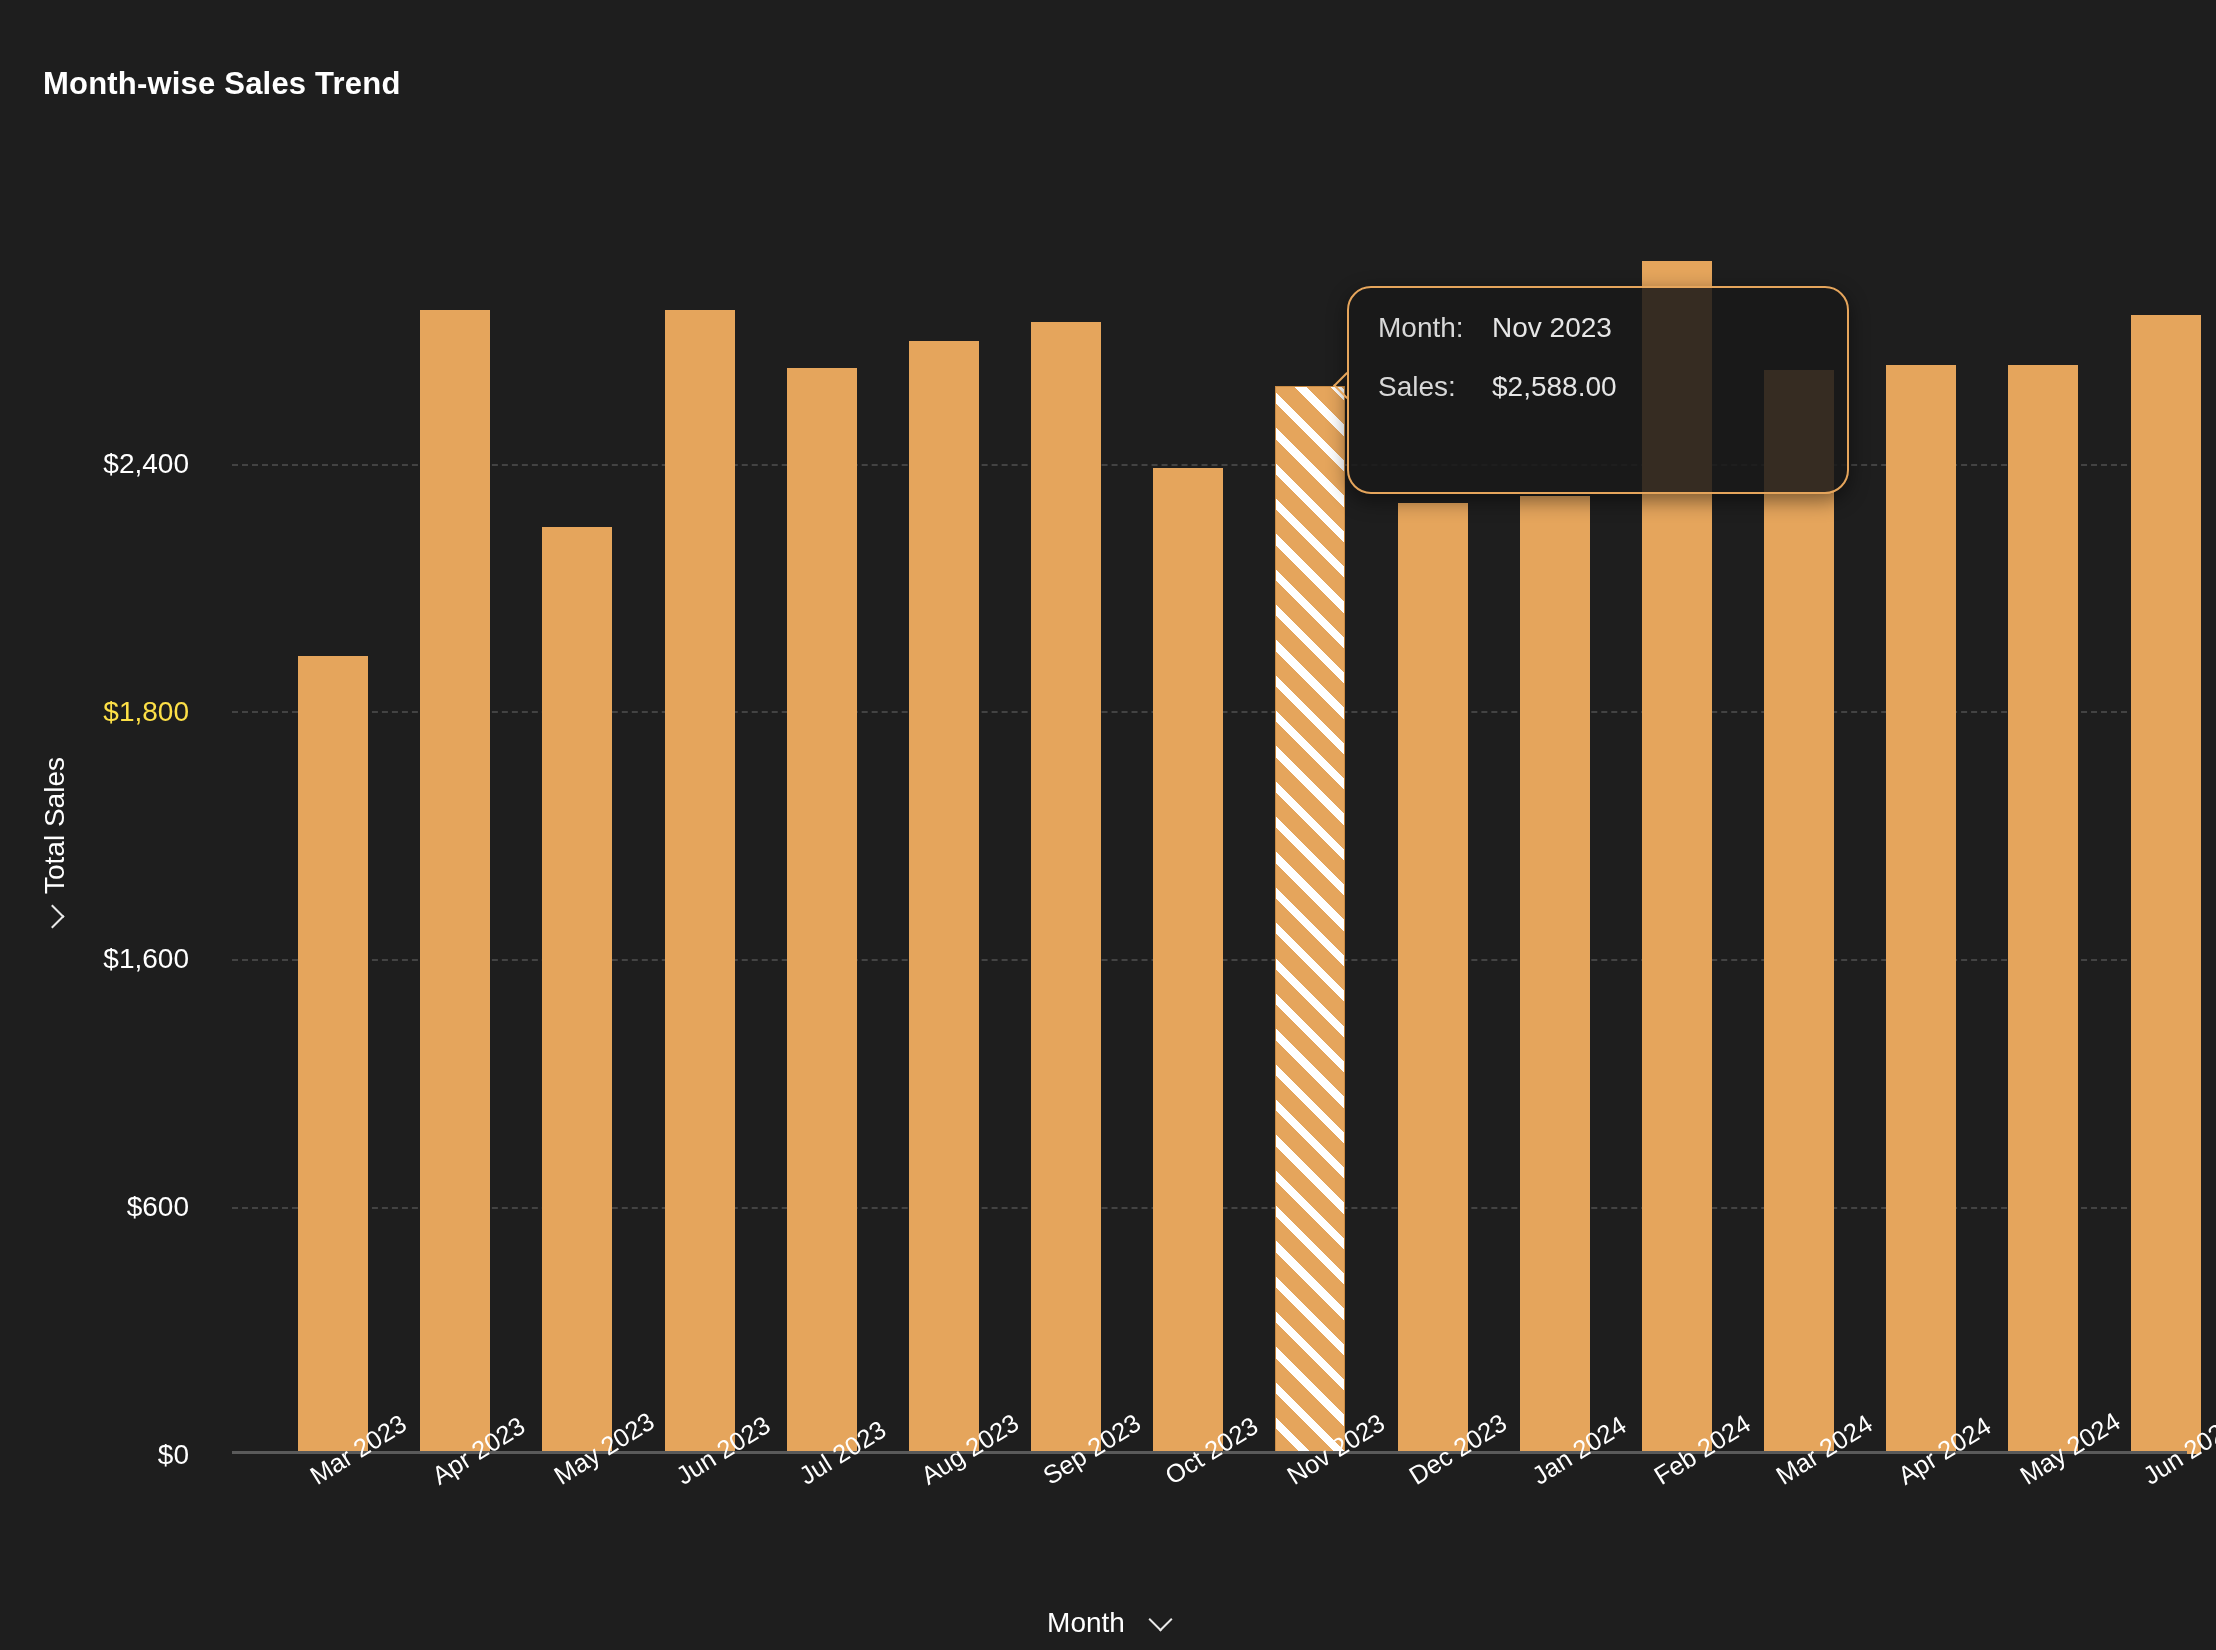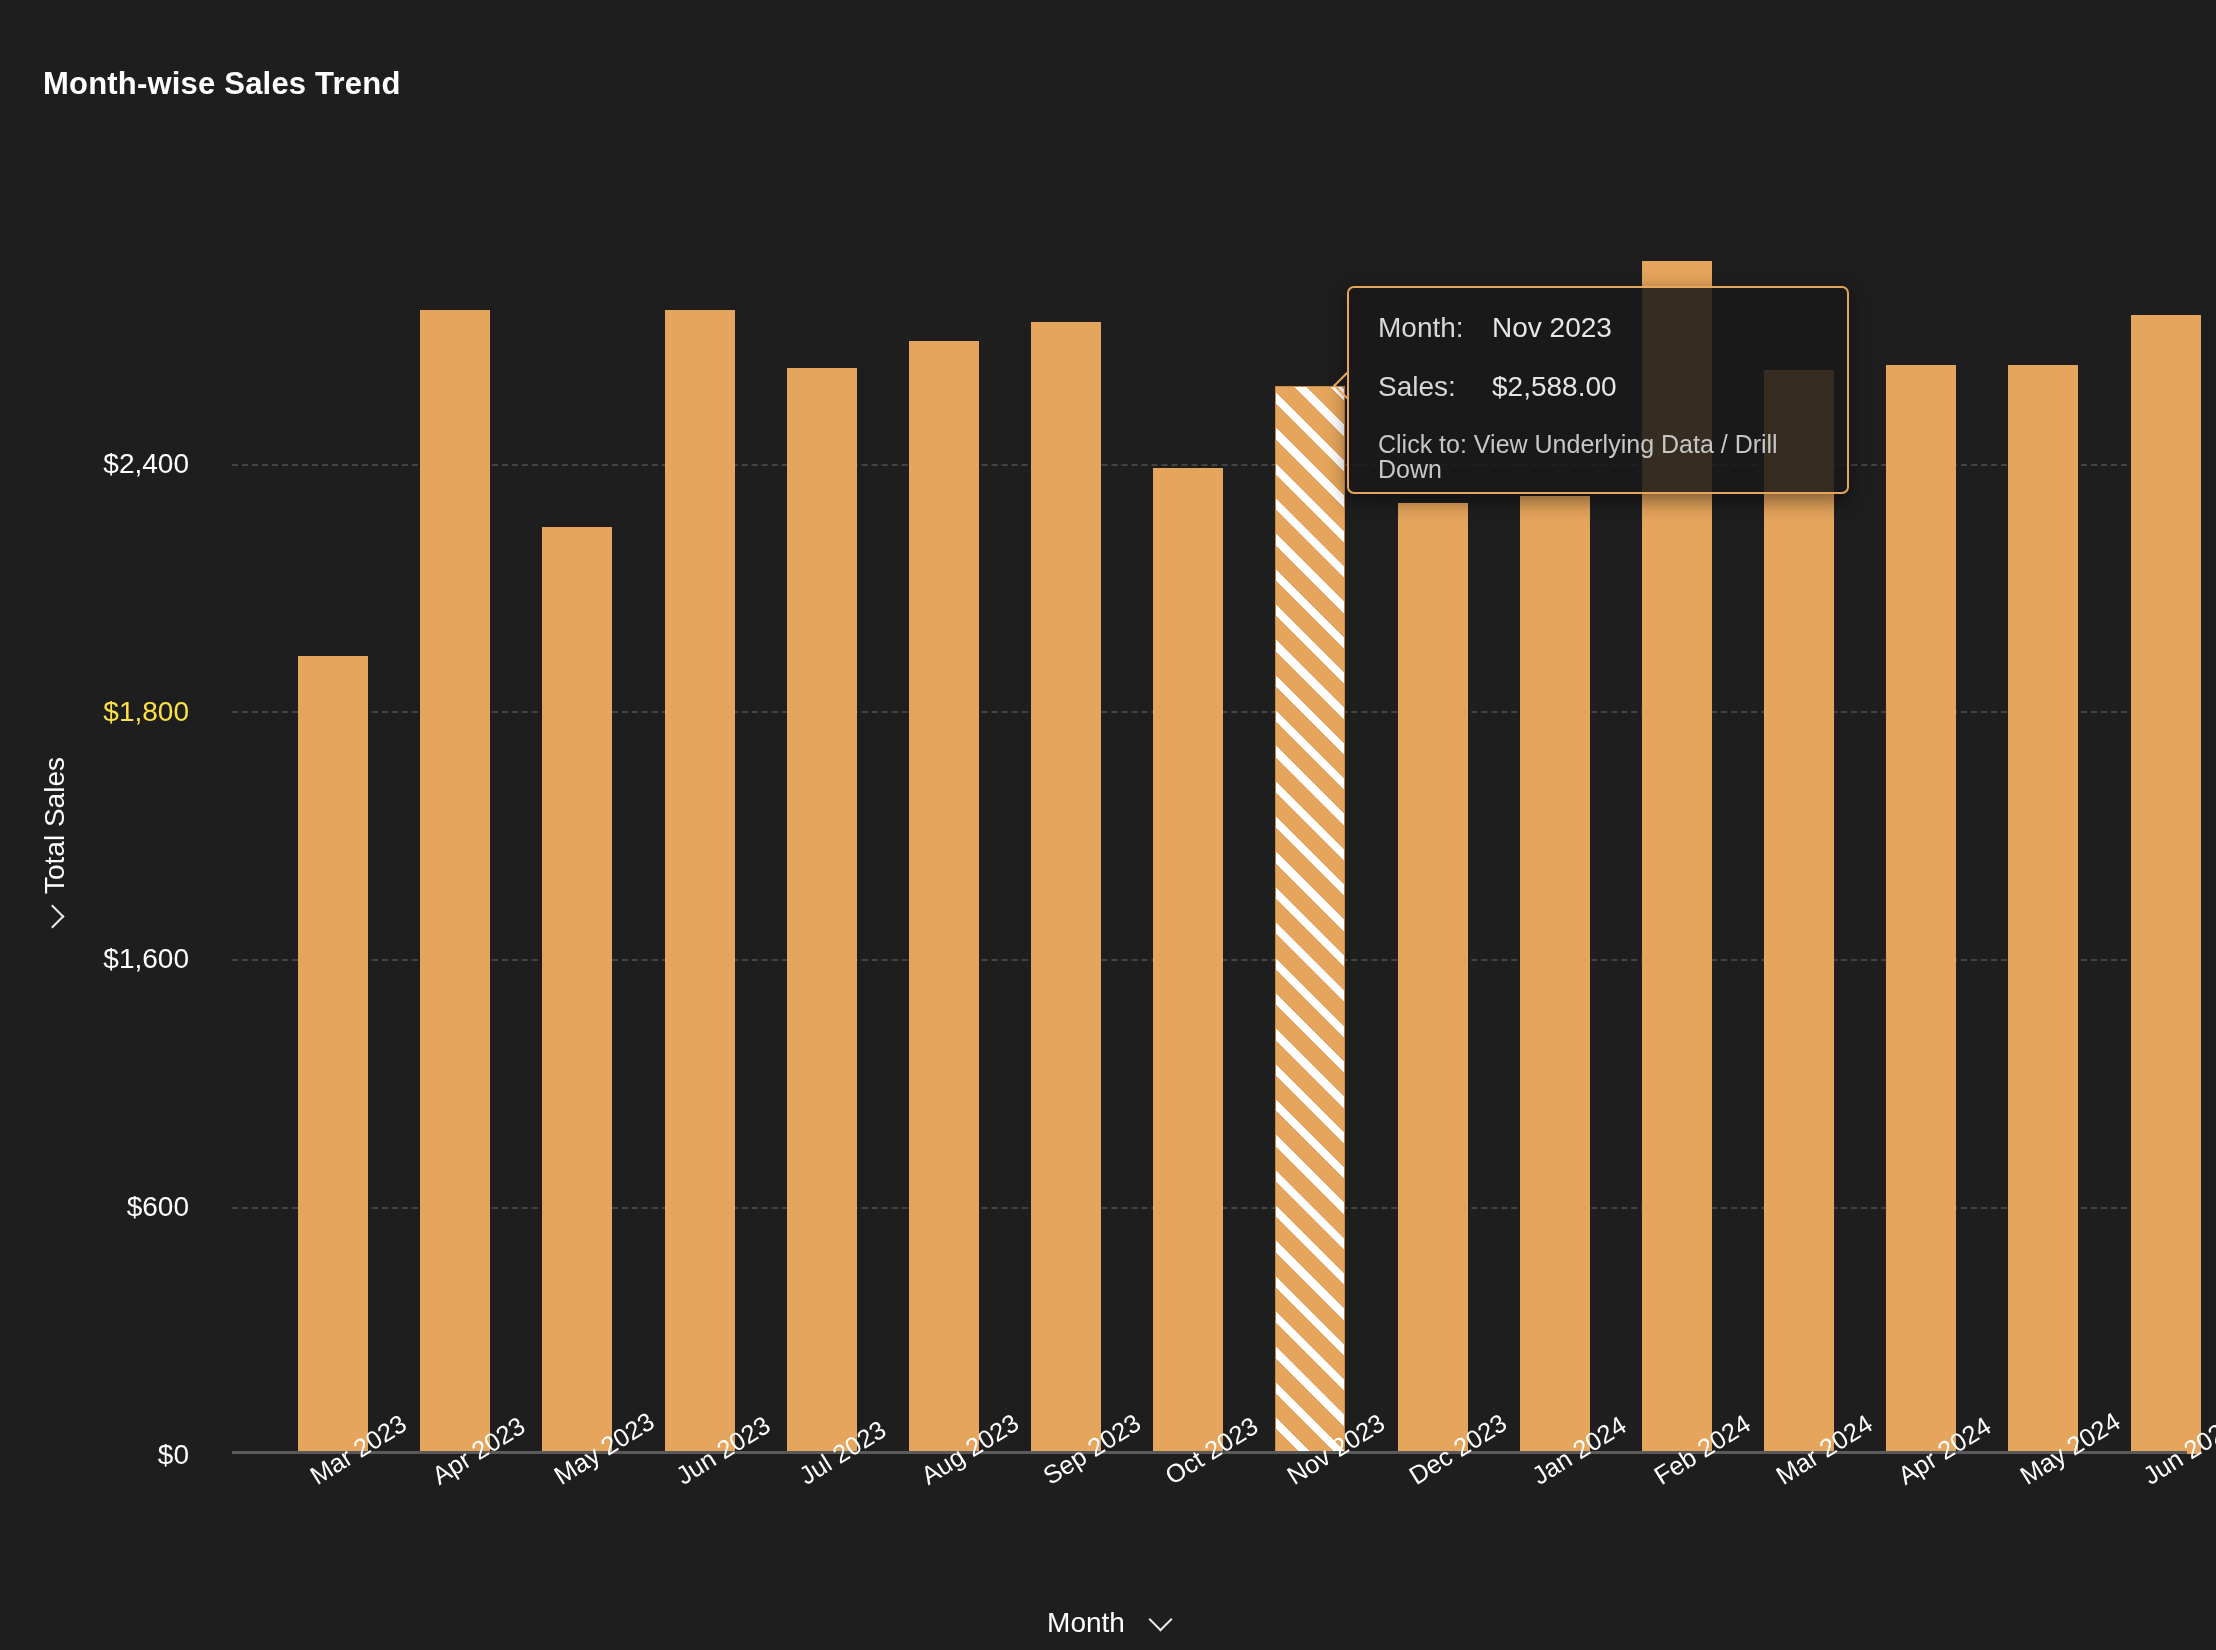--- a/index.html
+++ b/index.html
@@ -95,21 +95,21 @@
     transform: rotate(45deg); margin-bottom: 7.7px;
   }
 
   
   #tooltip {
     position: absolute;
     left: 1347px; top: 286px;
     width: 502px; height: 208px;
     background: rgba(24,24,24,0.86);
     border: 2.3px solid #e5a55c;
-    border-radius: 7px;
+    border-radius: 24px;
     padding: 26px 29px 0 29px;
     color: #d6d6d6;
     box-shadow: 0 6.2px 20px rgba(0,0,0,.45);
   }
   #tooltip .row {
     display: flex; align-items: baseline;
     font-size: 28px; line-height: 1;
     margin-bottom: 31px; color: #d8d8d8;
   }
   #tooltip .row .k { width: 114px; }
@@ -207,17 +207,16 @@
   <div id="tooltip">
     <span class="caret"></span>
     <div class="row">
       <span class="k">Month:</span>
       <span class="v">Nov 2023</span>
     </div>
     <div class="row">
       <span class="k">Sales:</span>
       <span class="v">$2,588.00</span>
     </div>
-    <div class="hint">Click to: View Underlying Data / Drill Down</div>
   </div>
 
 </div>
 
 
 </body></html>

